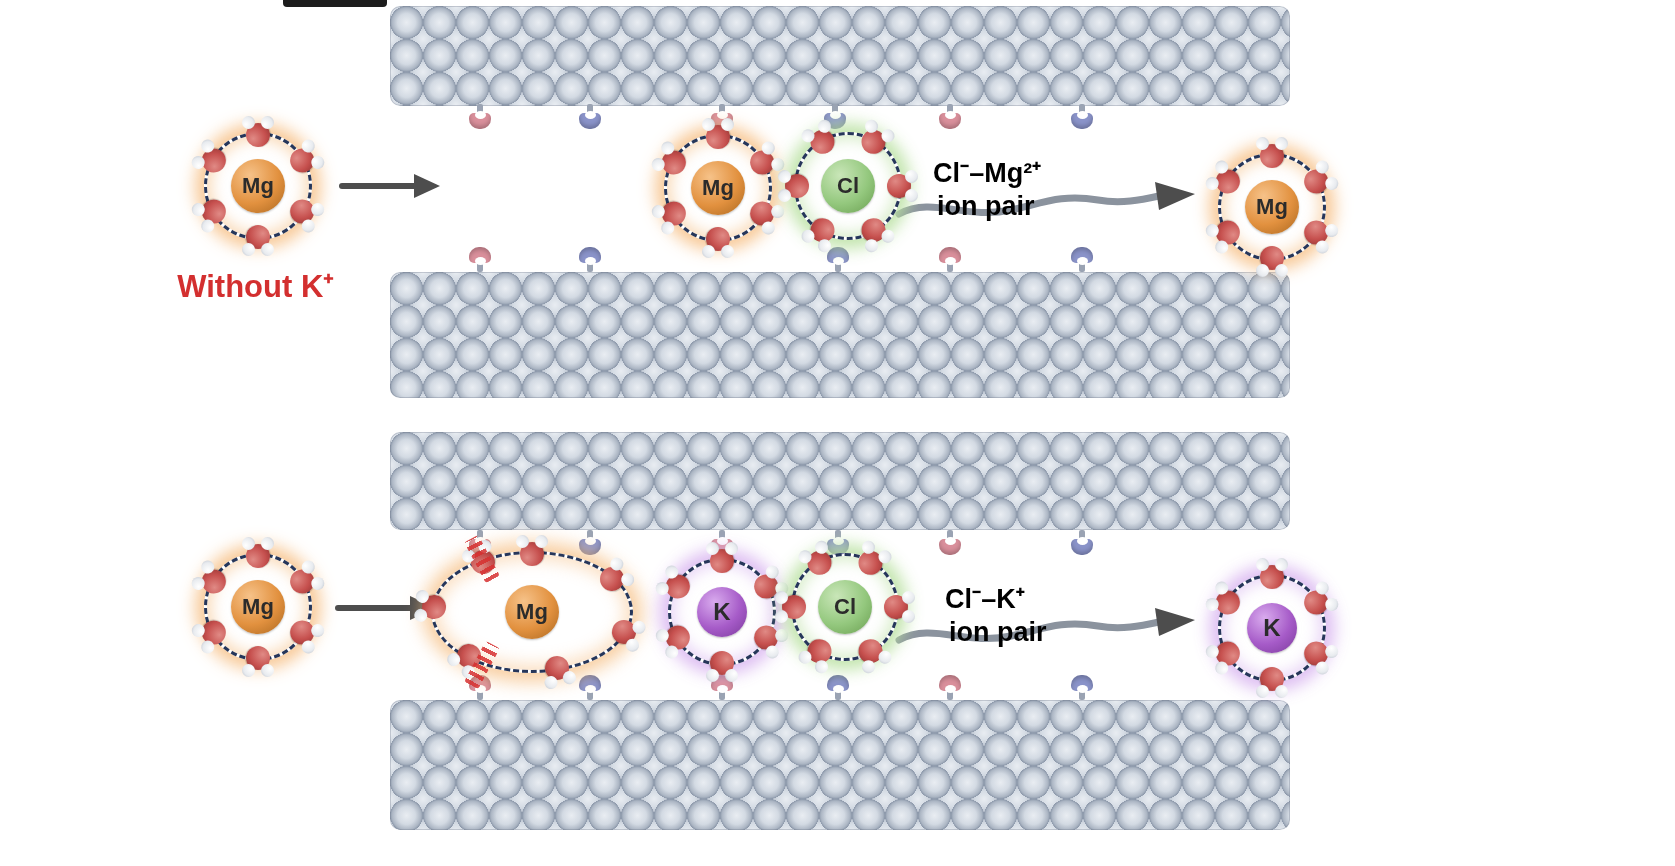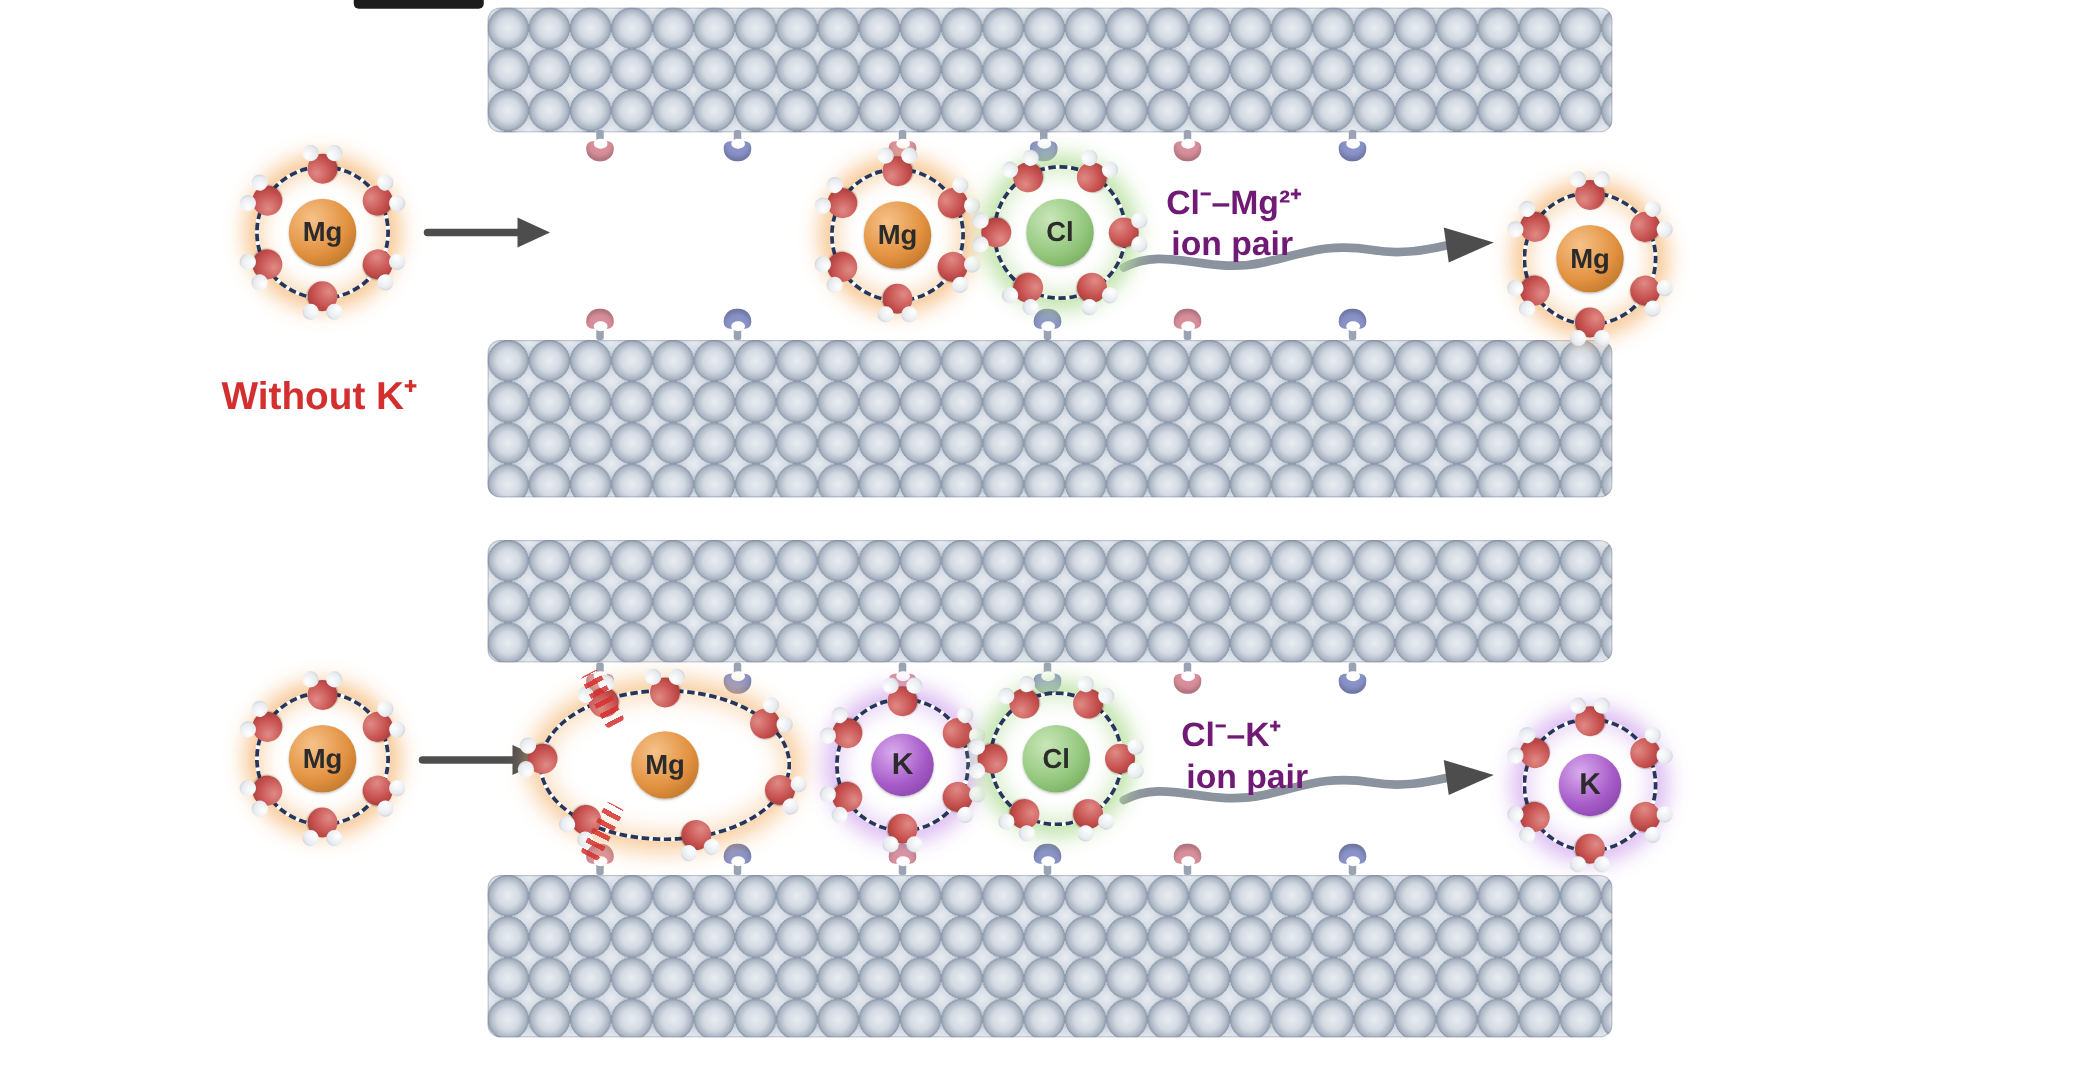--- a/index.html
+++ b/index.html
@@ -61,21 +61,21 @@
                          border-radius:50%; border:3px dashed #26365a;
                          box-shadow: 0 0 18px 9px rgba(246,189,128,.75), inset 0 0 16px 6px rgba(246,189,128,.45); }
 
   .hatch { position:absolute; width:16px; height:46px; z-index:6; border-radius:3px;
            background: repeating-linear-gradient(0deg, rgba(214,48,48,.85) 0 4px, rgba(0,0,0,0) 4px 9px); }
 
   
   .cond { position:absolute; text-align:center; font:700 31px "Liberation Sans", sans-serif; z-index:4; }
   .cond.without { color: var(--without-label,#d32f2f); }
   .cond.with    { color: var(--with-label,#8e2fc0); }
-  .pair-label { position:absolute; font:600 27px/1.22 "Liberation Sans", sans-serif; color:#701a75; z-index:7; }
+  .pair-label { position:absolute; font:600 27px/1.22 "Liberation Sans", sans-serif; color:#000000; z-index:7;margin-top:11px; }
   .pair-label .l2 { margin-left:4px; }
 
   svg.arrow, svg.squiggle { position:absolute; z-index:4; overflow:visible; }
 
   .artifact { position:absolute; background:#1c1c1c; border-radius:0 0 4px 4px; z-index:3; }
 </style>
 </head>
 <body>
 
 <div id="canvas">
@@ -148,21 +148,21 @@
         <i class="h h1"></i>
         <i class="h h2"></i>
       </span>
       <span class="water" style="--a: 210deg;">
         <i class="o"></i>
         <i class="h h1"></i>
         <i class="h h2"></i>
       </span>
     </div>
 
-  <div class="cond without" style="left:148px;top:294px;width:215px">Without K⁺</div>
+  <div class="cond without" style="left:148px;top:264px;width:215px">Without K⁺</div>
 
   <svg class="arrow" style="left:338px;top:168px" width="106" height="36" viewBox="0 0 106 36">
     <line x1="4" y1="18" x2="78" y2="18" stroke="var(--arrow,#4d4d4d)" stroke-width="6" stroke-linecap="round"></line>
     <polygon points="76,6 102,18 76,30" fill="var(--arrow,#4d4d4d)"></polygon>
   </svg>
 
   <div class="ion mg" style="left:643px;top:113px">
     <span class="shell"></span>
     <span class="core">Mg</span>
   <span class="water" style="--a: -90deg;">

